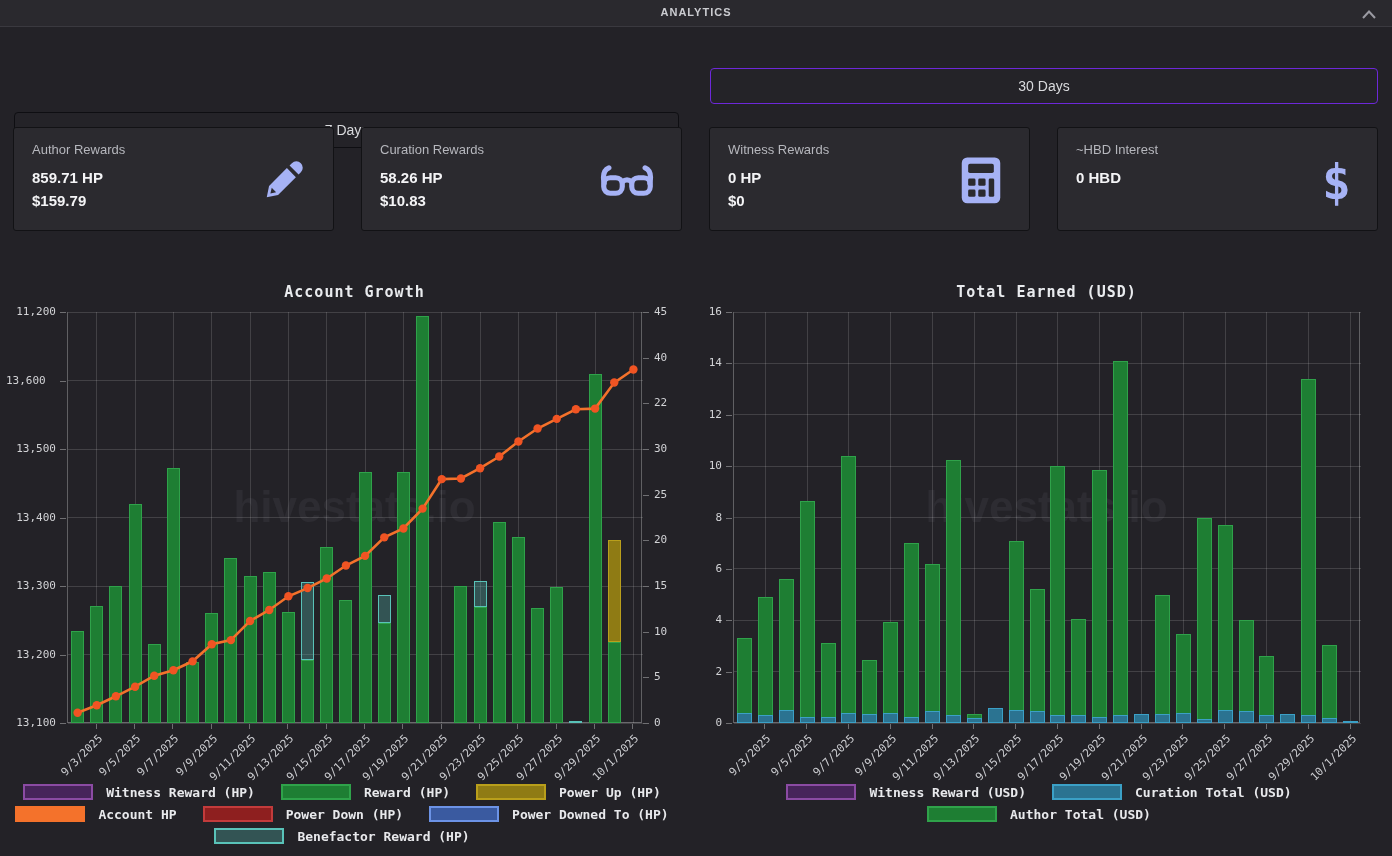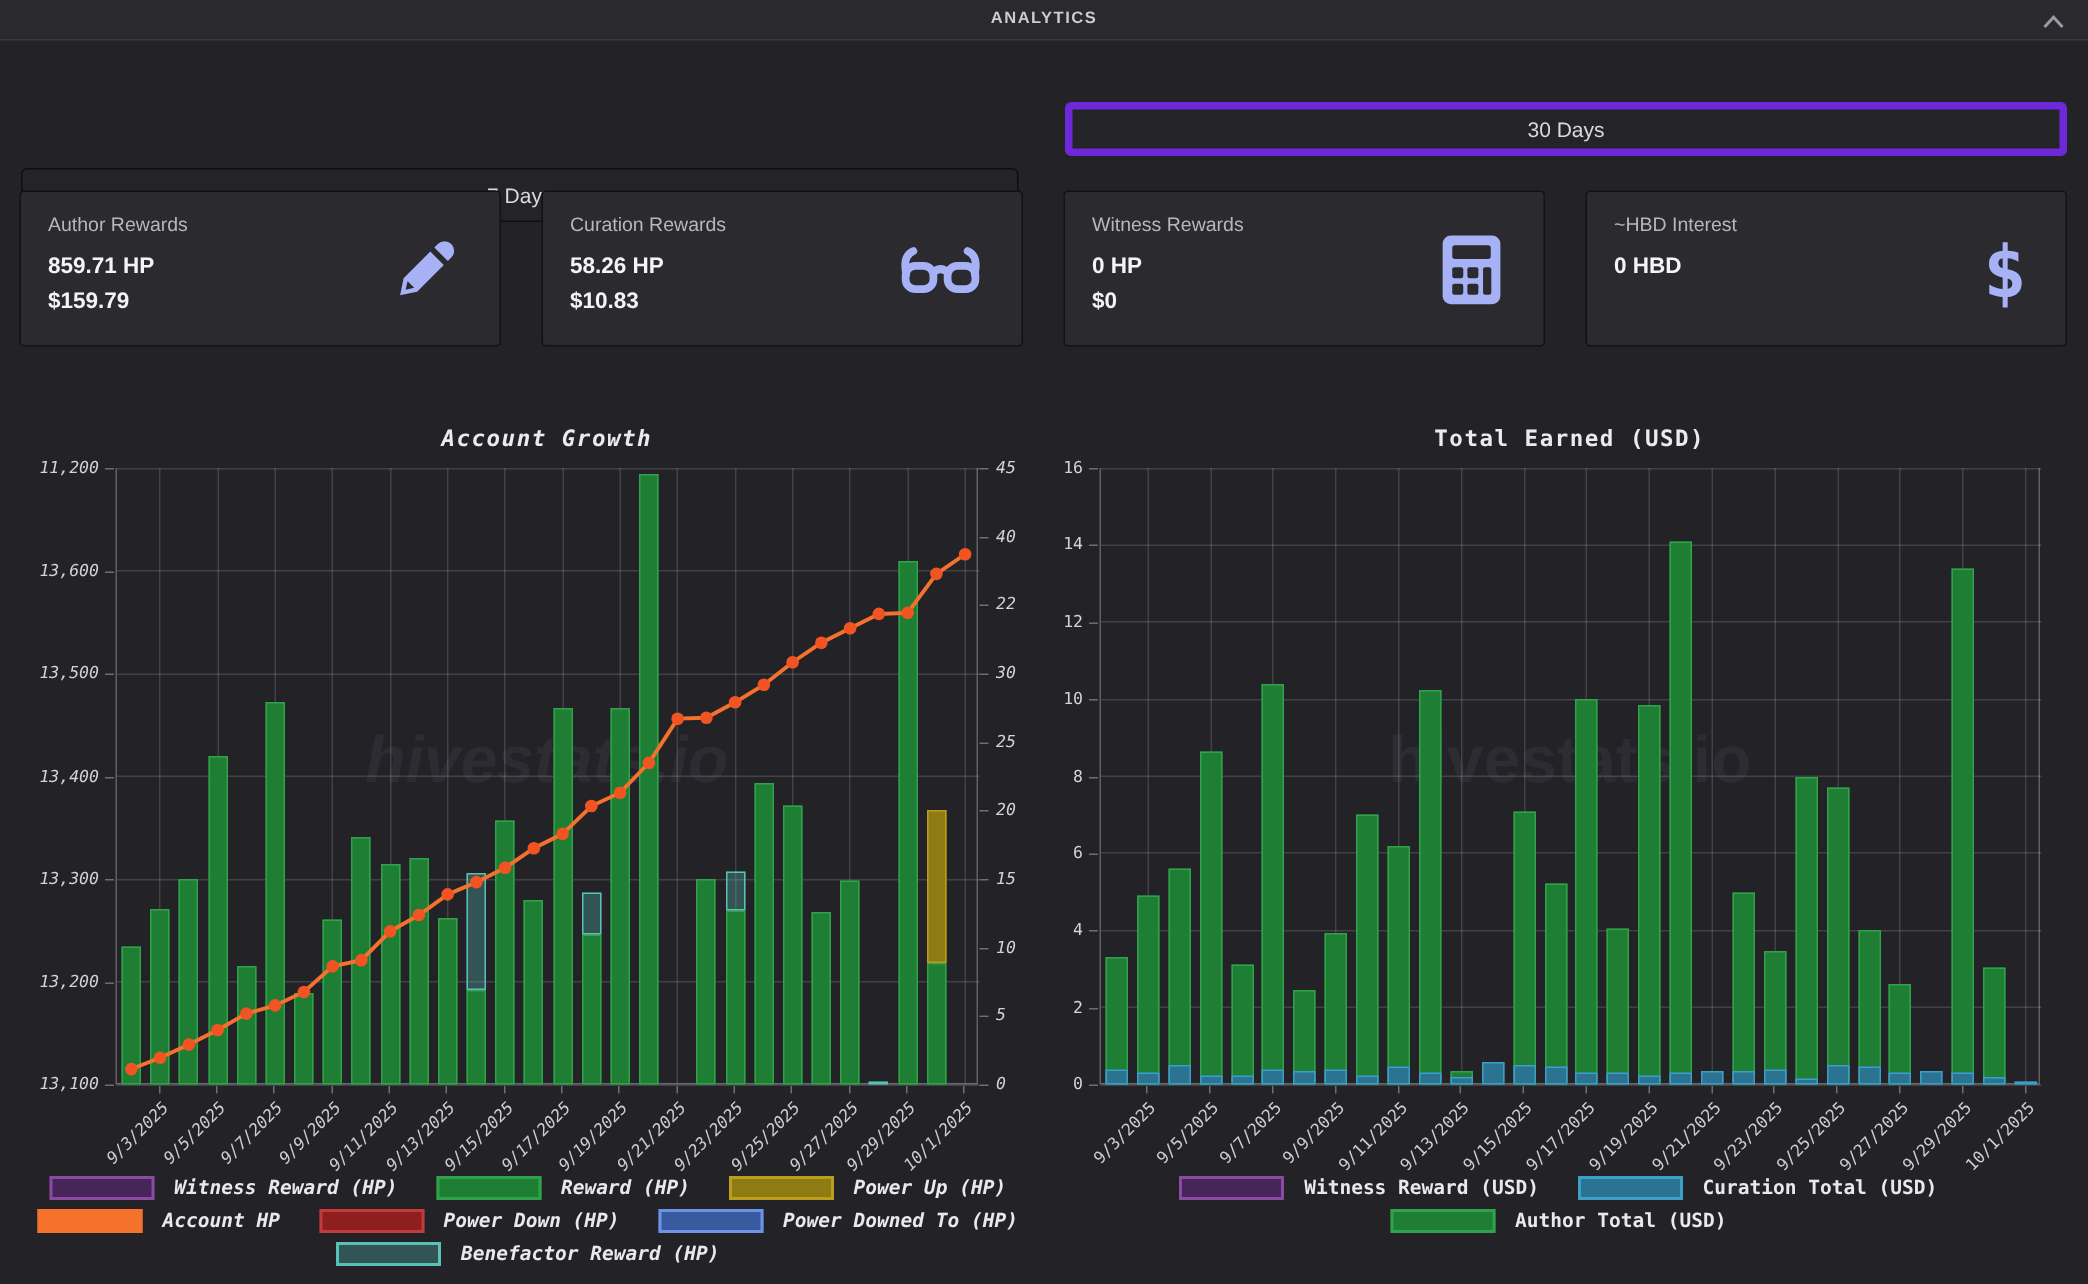--- a/index.html
+++ b/index.html
@@ -12,36 +12,36 @@
          border-bottom:1px solid #3a393f; }
   .hdr-title { position:absolute; left:0; right:0; top:6px; text-align:center;
                font-size:11px; font-weight:bold; letter-spacing:1px; color:#cbccd1; }
   .hdr-chev { position:absolute; right:12px; top:5px; width:22px; height:18px; background:none;
               border:none; cursor:pointer; }
 
   
   .pbtn { position:absolute; top:68px; height:36px; background:#242328; border:1px solid #0e0e12;
           border-radius:4px; color:#d9dadd; font-size:14px; font-family:"Liberation Sans",sans-serif;
           cursor:pointer; text-align:center; }
-  .pbtn.active { border:5px solid #6d28d9; }
+  .pbtn.active { border:1px solid #6d28d9; }
   #btn7 { left:14px; width:665px;margin-top:44px; }
   #btn30 { left:710px; width:668px; }
 
   
   .card { position:absolute; top:127px; width:321px; height:104px; background:#2b2a2f;
           border:1px solid #121215; border-radius:3px; padding:14px 18px; }
   .card-label { font-size:13px; color:#b6b7bd; }
   .card-vals { margin-top:9px; }
   .card-val { font-size:15px; font-weight:bold; color:#f4f4f6; line-height:23px; min-height:0; }
   .card-icon { position:absolute; right:26px; top:50%; transform:translateY(-44%); color:#a6b2f5; }
   .dollar { font-family:"DejaVu Sans Mono", monospace; font-size:48px; font-weight:bold; color:#a6b2f5; line-height:48px; }
 
   
   .chart-panel { position:absolute; top:278px; height:578px; }
-  #chartL { left:16px; width:672px;font-style:italic; }
+  #chartL { left:6px; width:672px; }
   #chartR { left:700px; width:678px; }
   .chart-title { position:absolute; top:5px; font-family:"DejaVu Sans Mono", monospace;
                  font-weight:bold; font-size:15px; letter-spacing:1px; color:#e9ebee; text-align:center; }
   .plot { position:absolute; border-left:1px solid rgba(255,255,255,0.28);
           border-right:1px solid rgba(255,255,255,0.28);
           border-bottom:1px solid rgba(255,255,255,0.32); }
   .gridh, .gridv { position:absolute; background:rgba(255,255,255,0.14); }
   .gridh { height:1px; }
   .gridv { width:1px; }
   .bar { position:absolute; border:1px solid transparent; }
@@ -268,21 +268,21 @@
   <div class="ylab" style="left: 0px; width: 50px; top: 439px; text-align: right;">13,100</div>
       <div class="ytick" style="left: 54px; top: 445px;"></div>
       <div class="ylab" style="left: 0px; width: 50px; top: 370.5px; text-align: right;">13,200</div>
       <div class="ytick" style="left: 54px; top: 376.5px;"></div>
       <div class="ylab" style="left: 0px; width: 50px; top: 302px; text-align: right;">13,300</div>
       <div class="ytick" style="left: 54px; top: 308px;"></div>
       <div class="ylab" style="left: 0px; width: 50px; top: 233.5px; text-align: right;">13,400</div>
       <div class="ytick" style="left: 54px; top: 239.5px;"></div>
       <div class="ylab" style="left: 0px; width: 50px; top: 165px; text-align: right;">13,500</div>
       <div class="ytick" style="left: 54px; top: 171px;"></div>
-      <div class="ylab" style="left: 0px; width: 50px; top: 96.5px; text-align: right;">13,600</div>
+      <div class="ylab" style="left: 0px; width: 50px; top: 96.5px; text-align: left;">13,600</div>
       <div class="ytick" style="left: 54px; top: 102.5px;"></div>
       <div class="ylab" style="left: 0px; width: 50px; top: 28px; text-align: right;">11,200</div>
       <div class="ytick" style="left: 54px; top: 34px;"></div>
       <div class="ylab" style="left: 648px; top: 439px;">0</div>
       <div class="ytick" style="left: 637px; top: 445px;"></div>
       <div class="ylab" style="left: 648px; top: 393.333px;">5</div>
       <div class="ytick" style="left: 637px; top: 399.333px;"></div>
       <div class="ylab" style="left: 648px; top: 347.667px;">10</div>
       <div class="ytick" style="left: 637px; top: 353.667px;"></div>
       <div class="ylab" style="left: 648px; top: 302px;">15</div>

